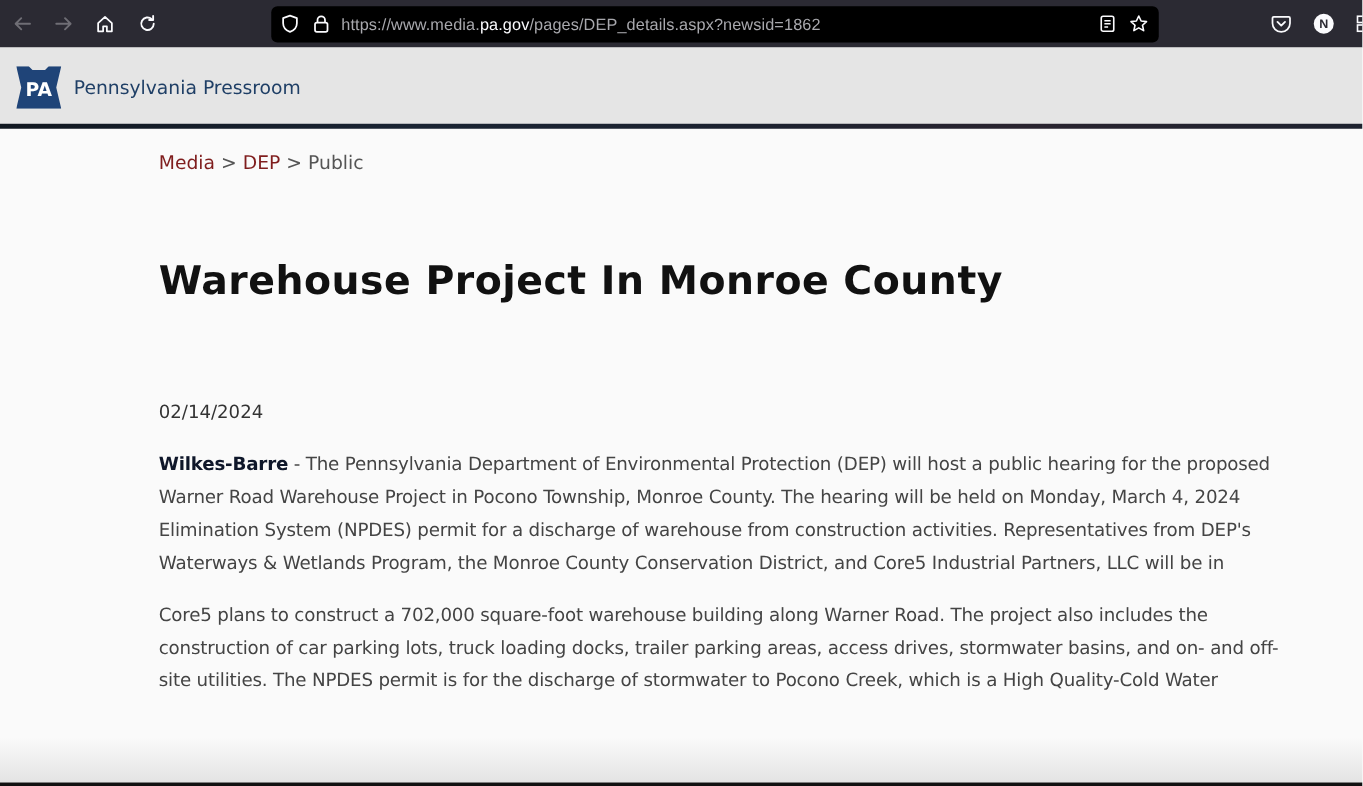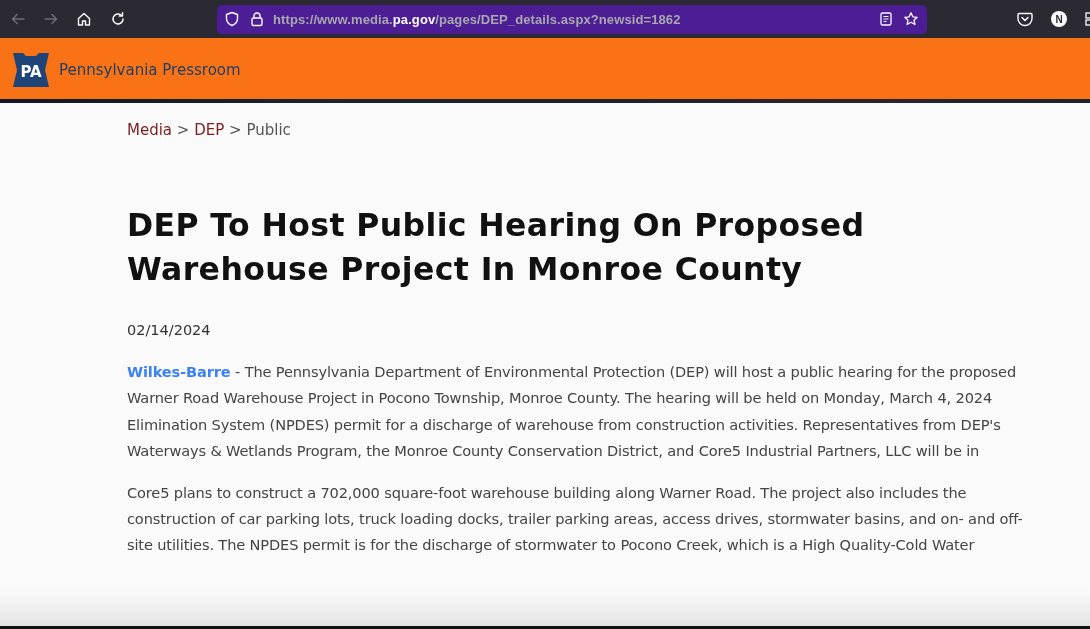--- a/index.html
+++ b/index.html
@@ -10,40 +10,40 @@
     .browser-bar {
       position: absolute; left: 0; top: 0; width: 1090px; height: 38px;
       background: #2b2a33; display: flex; align-items: center;
     }
     .nav-btn {
       position: absolute; top: 9px; width: 20px; height: 20px;
       display: flex; align-items: center; justify-content: center;
     }
     .urlbar {
       position: absolute; left: 217px; top: 5px; width: 710px; height: 29px;
-      background: #4c1d95; border-radius: 5px; font-weight: bold;
+      background: #000000; border-radius: 5px;
     }
     .url-icon { position: absolute; top: 6px; width: 16px; height: 16px; }
     .url-text {
       position: absolute; left: 56px; top: 7px;
       font-family: "Liberation Sans", sans-serif; font-size: 13px; color: #a8a8ad;
       white-space: nowrap; letter-spacing: 0.1px;
     }
     .url-text .domain { color: #fbfbfe; }
     .right-icon { position: absolute; top: 10px; width: 18px; height: 18px; }
     .avatar {
       position: absolute; left: 1051px; top: 11px; width: 16px; height: 16px;
       border-radius: 50%; background: #fbfbfe; color: #2b2a33;
       font: bold 10px "Liberation Sans", sans-serif; display: flex; align-items: center; justify-content: center;
     }
 
     
     .site-header {
       position: absolute; left: 0; top: 38px; width: 1090px; height: 61px;
-      background: #f97316;
+      background: #e5e5e5;
     }
     .logo { position: absolute; left: 13px; top: 15px; width: 36px; height: 34px; }
     .site-title {
       position: absolute; left: 59px; top: 23px; font-family: "DejaVu Sans", sans-serif;
       font-size: 15px; color: #1f3f66;
     }
     .header-rule {
       position: absolute; left: 0; top: 99px; width: 1090px; height: 4px;
       background: linear-gradient(90deg, #111821 0%, #1a2433 30%, #1c2230 55%, #2a2430 75%, #1e2330 100%);
     }
@@ -67,21 +67,21 @@
       font-family: "DejaVu Sans", sans-serif;
     }
 
     .article-body {
       position: absolute; left: 127px; top: 359px; width: 930px;
       font-family: "DejaVu Sans", sans-serif; font-size: 14.6px; line-height: 26.4px;
       color: #444; letter-spacing: -0.15px;
     }
     .article-body p { margin-bottom: 15px; }
     .article-body .line { display: block; white-space: nowrap; }
-    .dateline { font-weight: bold; color: #3b82f6; }
+    .dateline { font-weight: bold; color: #0f172a; }
 
     .bottom-fade {
       position: absolute; left: 0; top: 590px; width: 1090px; height: 36px;
       background: linear-gradient(180deg, rgba(250,250,250,0) 0%, rgba(225,225,225,0.9) 100%);
       pointer-events: none;
     }
     .bottom-edge {
       position: absolute; left: 0; top: 626px; width: 1090px; height: 3px; background: #111;
     }
   </style>
@@ -153,21 +153,20 @@
 
 <nav class="breadcrumb">
   <a>Media</a>
   <span class="sep">&gt;</span>
   <a>DEP</a>
   <span class="sep">&gt;</span>
   <span>Public</span>
 </nav>
 
 <h1 class="page-title">
-  <span style="display:block">DEP To Host Public Hearing On Proposed</span>
   <span style="display:block">Warehouse Project In Monroe County</span>
 </h1>
 
 <div class="date">02/14/2024</div>
 
 <div class="article-body">
   <p>
     <span class="line"><span class="dateline">Wilkes-Barre</span><span> - The Pennsylvania Department of Environmental Protection (DEP) will host a public hearing for the proposed</span></span>
     <span class="line">Warner Road Warehouse Project in Pocono Township, Monroe County. The hearing will be held on Monday, March 4, 2024</span>
     <span class="line">Elimination System (NPDES) permit for a discharge of warehouse from construction activities. Representatives from DEP's</span>

